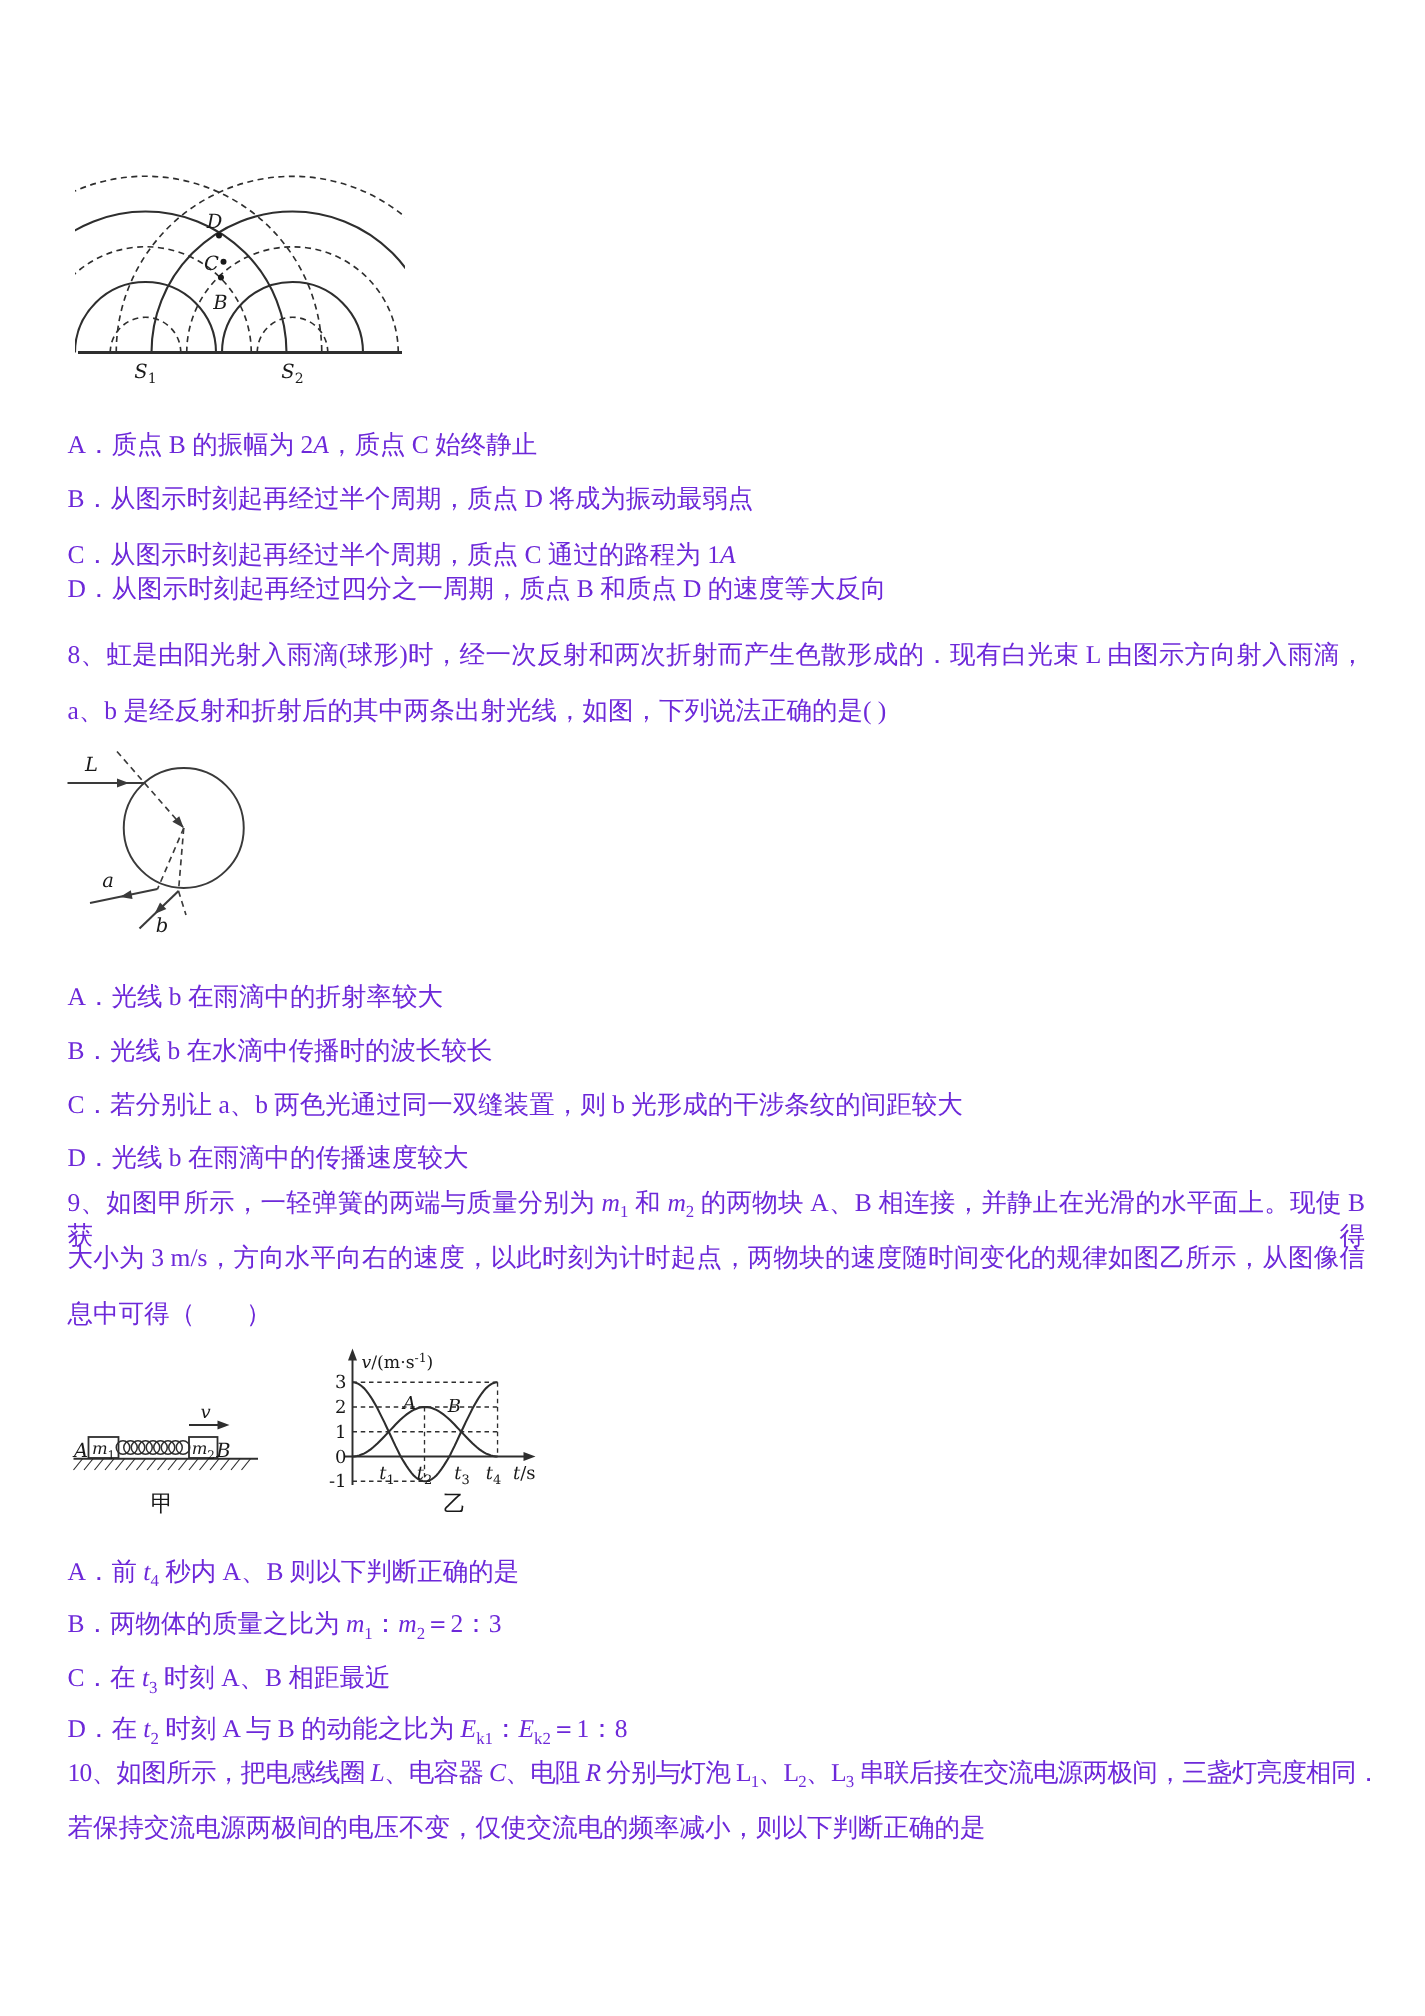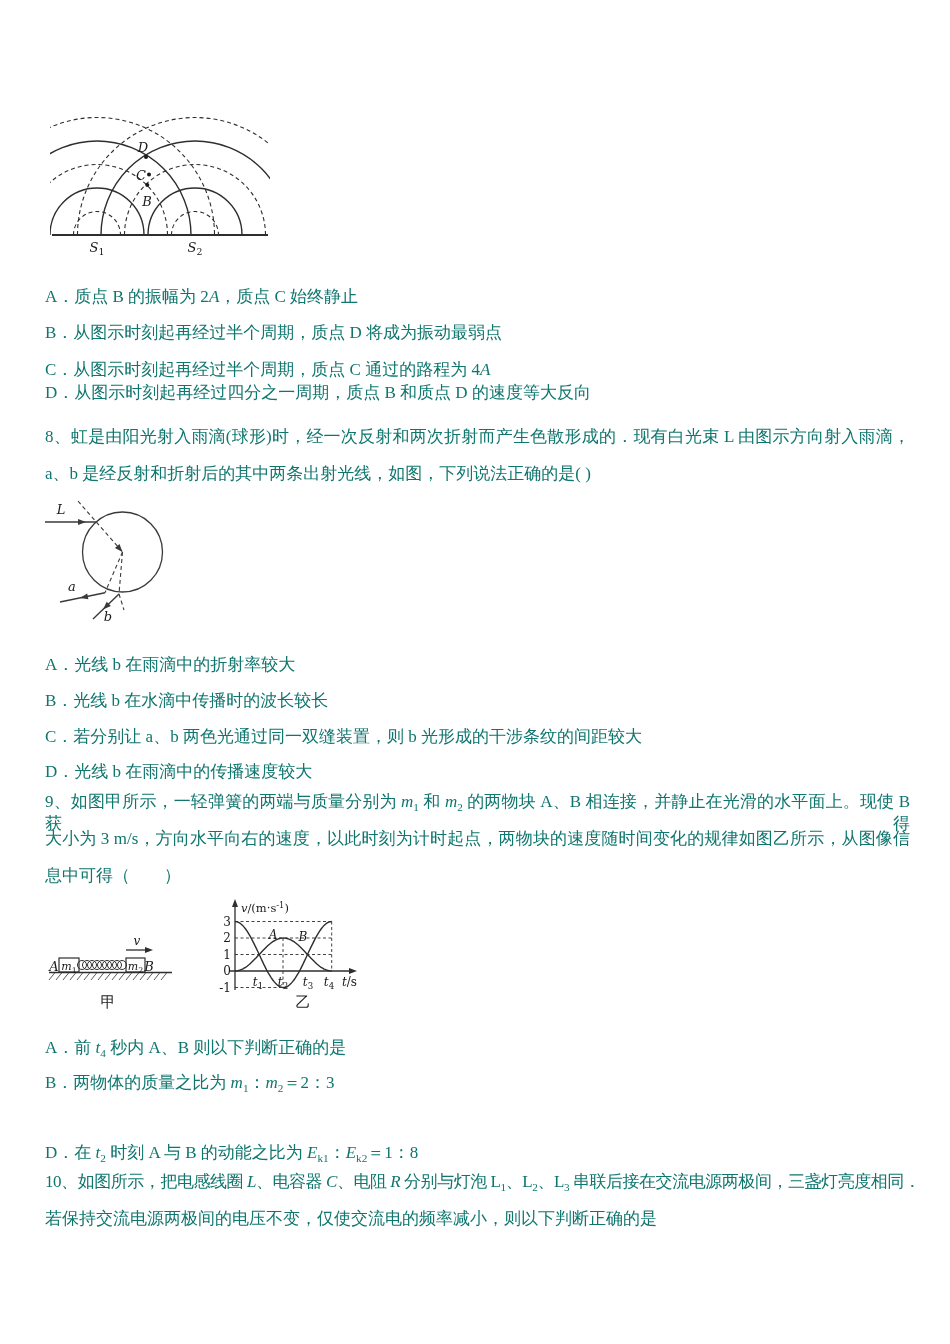--- a/index.html
+++ b/index.html
@@ -1,20 +1,20 @@
 <!DOCTYPE html>
 <html><head>
 <meta charset="utf-8">
 <style>
   html,body{margin:0;padding:0;background:#ffffff;}
   body{width:950px;height:1344px;position:relative;
        font-family:"Liberation Serif","DejaVu Serif",serif;color:#111111;}
   .page{position:absolute;inset:0;background:#ffffff;overflow:hidden;}
   .line{position:absolute;left:45px;width:865px;font-size:17px;line-height:1.3;
-        white-space:nowrap;color:#0f766e;}
+        white-space:nowrap;color:#6d28d9;}
   .just{white-space:normal;text-align:justify;text-align-last:justify;height:26px;overflow:visible;font-family:Liberation Serif, serif;}
   .squeeze{letter-spacing:-0.45px;}
   sub{font-size:66%;line-height:0;}
   svg.fig{position:absolute;}
   svg text{font-family:"DejaVu Serif","Liberation Serif",serif;fill:#191919;}
 </style>
 </head>
 <body>
 
 <div class="page">
@@ -42,21 +42,21 @@
     </g>
     <text x="93" y="42" font-size="13" text-anchor="middle"><tspan dy="0" font-style="italic">D</tspan></text>
     <text x="91" y="70" font-size="13" text-anchor="middle"><tspan dy="0" font-style="italic">C</tspan></text>
     <text x="97" y="96" font-size="13" text-anchor="middle"><tspan dy="0" font-style="italic">B</tspan></text>
     <text x="47" y="142" font-size="13" text-anchor="middle"><tspan dy="0" font-style="italic">S</tspan><tspan dy="3" font-size="72%">1</tspan></text>
     <text x="145" y="142" font-size="13" text-anchor="middle"><tspan dy="0" font-style="italic">S</tspan><tspan dy="3" font-size="72%">2</tspan></text>
   </svg>
 
   <div class="line" style="top:286px"><span>A．质点 B 的振幅为 2</span><span style="font-style: italic;">A</span><span>，质点 C 始终静止</span></div>
   <div class="line" style="top:322px"><span>B．从图示时刻起再经过半个周期，质点 D 将成为振动最弱点</span></div>
-  <div class="line" style="top:359px"><span>C．从图示时刻起再经过半个周期，质点 C 通过的路程为 4</span><span style="font-style: italic;">A</span></div>
+  <div class="line" style="top:359px"><span>C．从图示时刻起再经过半个周期，质点 C 通过的路程为 1</span><span style="font-style: italic;">A</span></div>
   <div class="line" style="top:382px"><span>D．从图示时刻起再经过四分之一周期，质点 B 和质点 D 的速度等大反向</span></div>
 
   <div class="line just" style="top:426px"><span>8、虹是由阳光射入雨滴(球形)时，经一次反射和两次折射而产生色散形成的．现有白光束 L 由图示方向射入雨滴，</span></div>
   <div class="line" style="top:463px"><span>a、b 是经反射和折射后的其中两条出射光线，如图，下列说法正确的是( )</span></div>
 
   <svg class="fig" style="left:40px;top:496px" width="180" height="148" viewBox="0 0 180 148">
     <circle cx="82.5" cy="56" r="40" fill="none" stroke="#3a3a3a" stroke-width="1.3"></circle>
     <g stroke="#3a3a3a" stroke-width="1.4">
       <line x1="5" y1="26" x2="56" y2="26"></line>
     </g>
@@ -161,18 +161,19 @@
       <text x="196" y="17" font-size="11.5" text-anchor="start"><tspan dy="0" font-style="italic">v</tspan><tspan dy="0">/(m·s</tspan><tspan dy="-4" font-size="72%">-1</tspan><tspan dy="4">)</tspan></text>
       <text x="297" y="91" font-size="12" text-anchor="start"><tspan dy="0" font-style="italic">t</tspan><tspan dy="0">/s</tspan></text>
       <text x="228" y="44" font-size="12" text-anchor="middle"><tspan dy="0" font-style="italic">A</tspan></text>
       <text x="258" y="46" font-size="12" text-anchor="middle"><tspan dy="0" font-style="italic">B</tspan></text>
       <text x="258" y="112" font-size="15" text-anchor="middle">乙</text>
     </g>
   </svg>
 
   <div class="line" style="top:1037px"><span>A．前 </span><span style="font-style: italic;">t</span><sub>4</sub><span> 秒内 A、B 则以下判断正确的是</span></div>
   <div class="line" style="top:1072px"><span>B．两物体的质量之比为 </span><span style="font-style: italic;">m</span><sub>1</sub><span>：</span><span style="font-style: italic;">m</span><sub>2</sub><span>＝2：3</span></div>
+  <div class="line" style="top:1108px"><span>C．在 </span><span style="font-style: italic;">t</span><sub>3</sub><span> 时刻 A、B 相距最近</span></div>
   <div class="line" style="top:1142px"><span>D．在 </span><span style="font-style: italic;">t</span><sub>2</sub><span> 时刻 A 与 B 的动能之比为 </span><span style="font-style: italic;">E</span><sub>k1</sub><span>：</span><span style="font-style: italic;">E</span><sub>k2</sub><span>＝1：8</span></div>
 
   <div class="line squeeze" style="top:1171px"><span>10、如图所示，把电感线圈 </span><span style="font-style: italic;">L</span><span>、电容器 </span><span style="font-style: italic;">C</span><span>、电阻 </span><span style="font-style: italic;">R</span><span> 分别与灯泡 L</span><sub>1</sub><span>、L</span><sub>2</sub><span>、L</span><sub>3</sub><span> 串联后接在交流电源两极间，三盏灯亮度相同．</span></div>
   <div class="line" style="top:1208px"><span>若保持交流电源两极间的电压不变，仅使交流电的频率减小，则以下判断正确的是</span></div>
 
 </div>
 
 </body></html>

